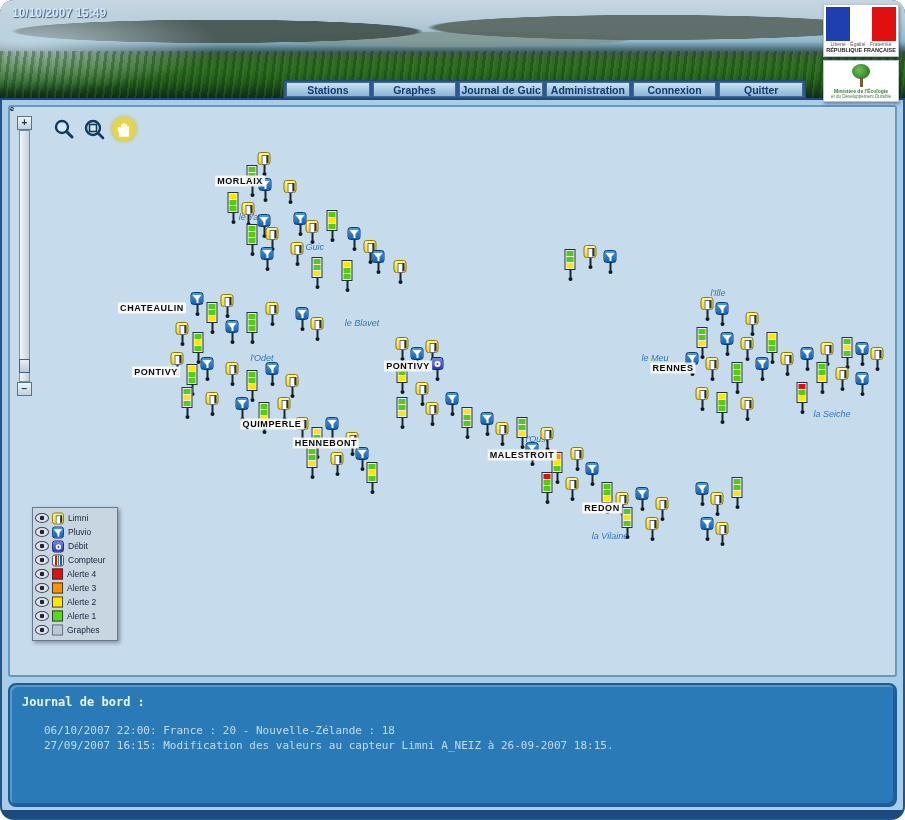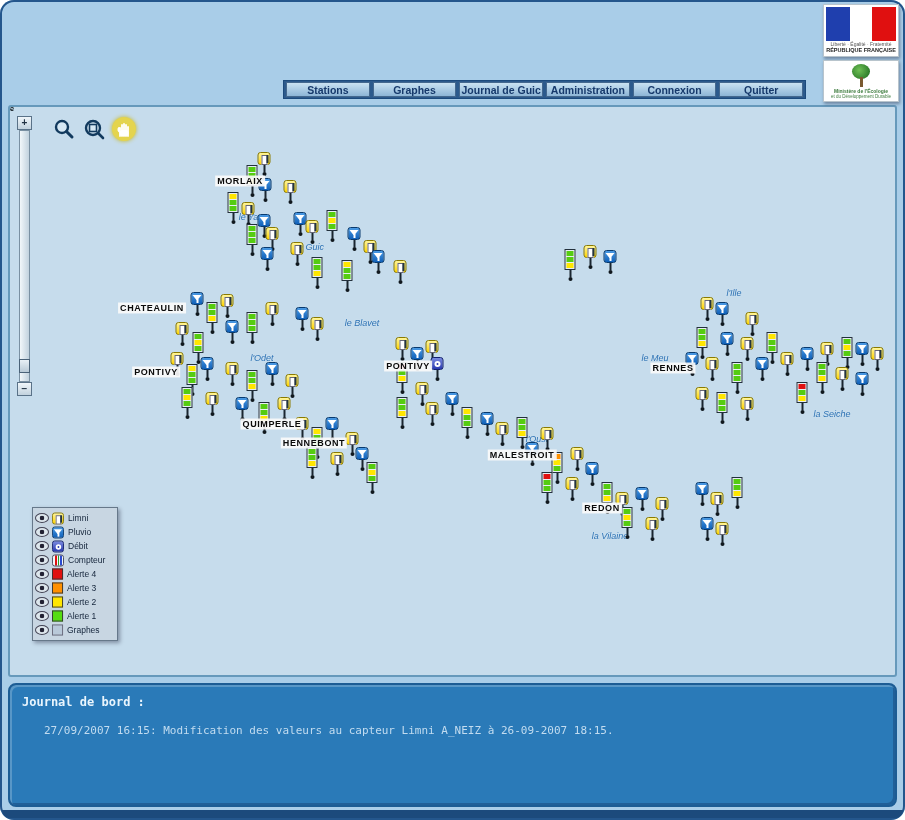--- a/index.html
+++ b/index.html
@@ -107,20 +107,24 @@
     font-family:"DejaVu Sans Mono","Liberation Mono",monospace;overflow:hidden;}
   .journal-title{color:#e9f5fd;font-size:12px;font-weight:bold;padding:10px 0 0 12px;}
   .journal-entries{margin-top:14px;}
   .journal-entry{color:#c2dcf0;font-size:11px;line-height:15px;padding-left:34px;white-space:nowrap;}
 </style>
 </head>
 <body>
 
 <div class="app">
 
+  <div class="banner">
+    <div class="banner-texture"></div>
+    <div class="app-datetime">10/10/2007 15:49</div>
+  </div>
 
   <div class="logos">
     <div class="logo-box">
       <div class="flag"></div>
       <div class="logo-line1">Liberté · Égalité · Fraternité</div>
       <div class="logo-line2">RÉPUBLIQUE FRANÇAISE</div>
     </div>
     <div class="logo-box">
       <div class="tree"></div>
       <div class="logo-green1">Ministère de l'Écologie</div>
@@ -281,31 +285,31 @@
           </span>
           <span class="lg-label">Graphes</span>
         </div>
       </div>
 
     <div id="labels">
         <span class="city" style="left: 230px; top: 74px;">MORLAIX</span>
         <span class="city" style="left: 142px; top: 201px;">CHATEAULIN</span>
         <span class="city" style="left: 146px; top: 265px;">PONTIVY</span>
         <span class="city" style="left: 262px; top: 317px;">QUIMPERLE</span>
-        <span class="city" style="left: 304px; top: 336px;">HENNEBONT</span>
+        <span class="city" style="left: 316px; top: 336px;">HENNEBONT</span>
         <span class="city" style="left: 398px; top: 259px;">PONTIVY</span>
         <span class="city" style="left: 512px; top: 348px;">MALESTROIT</span>
         <span class="city" style="left: 592px; top: 401px;">REDON</span>
         <span class="city" style="left: 663px; top: 261px;">RENNES</span>
         <span class="river-label" style="left: 240px; top: 110px;">le Yar</span>
         <span class="river-label" style="left: 300px; top: 140px;">le Guic</span>
         <span class="river-label" style="left: 352px; top: 216px;">le Blavet</span>
         <span class="river-label" style="left: 252px; top: 251px;">l'Odet</span>
         <span class="river-label" style="left: 527px; top: 332px;">l'Oust</span>
-        <span class="river-label" style="left: 724px; top: 186px;">l'Ille</span>
+        <span class="river-label" style="left: 708px; top: 186px;">l'Ille</span>
         <span class="river-label" style="left: 645px; top: 251px;">le Meu</span>
         <span class="river-label" style="left: 822px; top: 307px;">la Seiche</span>
         <span class="river-label" style="left: 600px; top: 429px;">la Vilaine</span>
       </div>
     <div id="stations">
         <div class="stn" style="left: 254px; top: 45px;">
           <div class="ic ic-limni"></div>
           <div class="pole"></div>
           <div class="base"></div>
         </div>
@@ -975,18 +979,19 @@
           <div class="ic ic-limni"></div>
           <div class="pole"></div>
           <div class="base"></div>
         </div>
       </div>
   </div>
 
   <div class="journal">
     <div class="journal-title">Journal de bord :</div>
     <div class="journal-entries" id="journal-entries">
+        <div class="journal-entry">06/10/2007 22:00: France : 20 - Nouvelle-Zélande : 18</div>
         <div class="journal-entry">27/09/2007 16:15: Modification des valeurs au capteur Limni A_NEIZ à 26-09-2007 18:15.</div>
       </div>
   </div>
 
   <div class="frame-bottom"></div>
 </div>
 
 </body></html>

